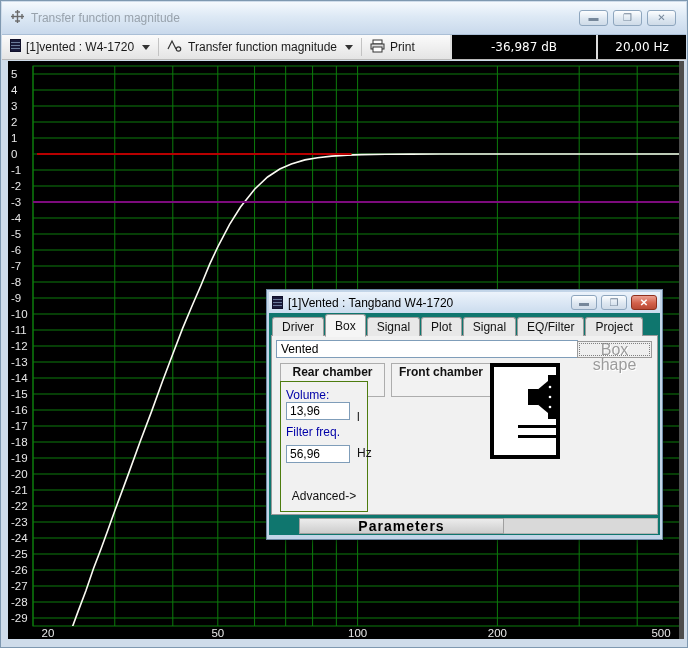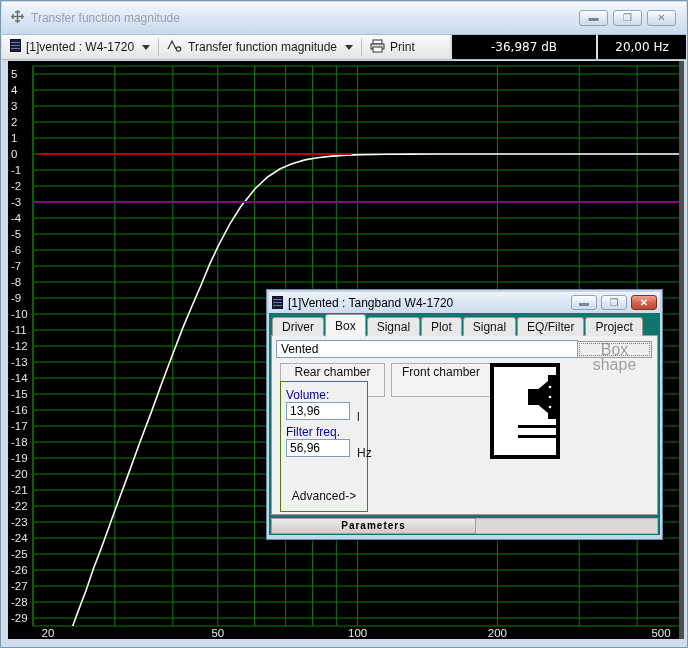--- a/index.html
+++ b/index.html
@@ -53,34 +53,34 @@
     border-radius:3px 3px 0 0; background:#e8e8e8; margin-right:1px; height:19px; color:#111; }
   .tab.active { background:#f5f5f5; height:23px; padding-top:4px; position:relative; top:1px; border-bottom:1px solid #f5f5f5; }
   .dlg-page { position:absolute; left:2px; right:2px; top:22px; height:180px; border:1px solid #9a9a9a; background:#f1f1f1; }
 
   .vented-field { position:absolute; left:4px; top:4px; width:302px; height:18px; background:#fff;
     border:1px solid #7f9db9; font-size:12px; padding:1px 4px; color:#000; }
   .boxshape-btn { position:absolute; right:5px; top:5px; width:75px; height:17px;
     border:1px solid #9a9a9a; outline:1px dotted #808080; outline-offset:-3px;
     background:#efefef; color:#9b9b9b; font-size:16px; text-shadow:1px 1px 0 #fff; text-align:center; line-height:15px; }
   .chamber-btn { position:absolute; top:27px; height:34px; background:#f2f2f2; border:1px solid #adadad;
-    font-size:12px; text-align:center; line-height:16px; color:#111; }
+    font-size:12px; text-align:center; line-height:16px; color:#111;font-weight:bold; }
   .chamber-btn.rear { left:8px; width:105px; }
   .chamber-btn.front { left:119px; width:100px; }
   .panel { position:absolute; left:8px; top:45px; width:88px; height:131px; border:1px solid #4d7c0f; background:#f1f1f1; }
   .fldlabel { position:absolute; left:5px; font-size:12px; color:#0000a8; }
   .fldinput { position:absolute; left:5px; width:64px; height:18px; background:#fff; border:1px solid #7f9db9;
     font-size:12px; padding:1px 3px; color:#000; font-family:"Liberation Sans", sans-serif; }
   .fldunit { position:absolute; font-size:12px; color:#111; }
   .advanced { position:absolute; left:0; right:0; bottom:8px; text-align:center; font-size:12px; color:#111; }
   .boxdraw { position:absolute; left:218px; top:27px; }
 
   .params-bar { position:absolute; left:2px; right:2px; bottom:1px; height:16px; display:flex; }
   .params-tab { width:205px; background:linear-gradient(#ececec,#cdcdcd); border:1px solid #9f9f9f;
-    font-size:10px; font-weight:bold; letter-spacing:1px; text-align:center; line-height:14px; color:#000; }
+    font-size:14px; font-weight:bold; letter-spacing:1px; text-align:center; line-height:14px; color:#000;margin-left:28px; }
   .params-rest { flex:1; background:#d9d9d9; border:1px solid #b5b5b5; border-left:none; }
 </style>
 </head>
 <body>
 
 <div class="window">
 
   <div class="titlebar">
     <span class="app-icon">
       <svg width="15" height="15" viewBox="0 0 15 15">
@@ -267,21 +267,21 @@
         <div class="vented-field">Vented</div>
         <div class="boxshape-btn">Box shape</div>
         <div class="chamber-btn rear">Rear chamber</div>
         <div class="chamber-btn front">Front chamber</div>
 
         <div class="panel">
           <span class="fldlabel" style="top:6px;">Volume:</span>
           <input class="fldinput" style="top: 20px;" value="13,96">
           <span class="fldunit" style="left:76px; top:28px;">l</span>
           <span class="fldlabel" style="top:43px;">Filter freq.</span>
-          <input class="fldinput" style="top: 57px;" value="56,96">
+          <input class="fldinput" style="top: 63px;" value="56,96">
           <span class="fldunit" style="left:76px; top:64px;">Hz</span>
           <div class="advanced">Advanced-&gt;</div>
         </div>
 
         <div class="boxdraw">
           <svg width="70" height="96" viewBox="0 0 70 96">
             <rect x="2" y="2" width="66" height="92" fill="#fff" stroke="#000" stroke-width="4"></rect>
             <g fill="#000">
               <rect x="58" y="12" width="8" height="44"></rect>
               <polygon points="58,18 46,28 46,40 58,50"></polygon>

